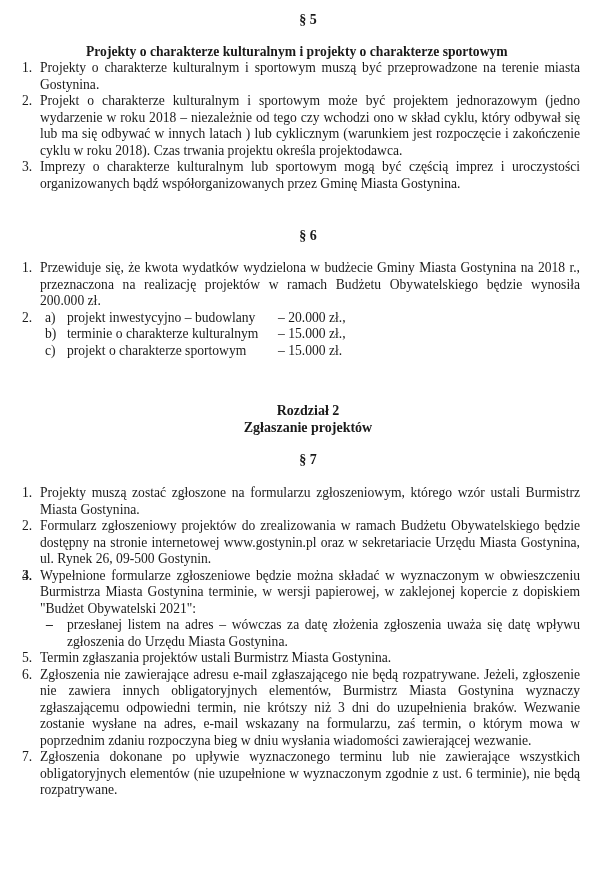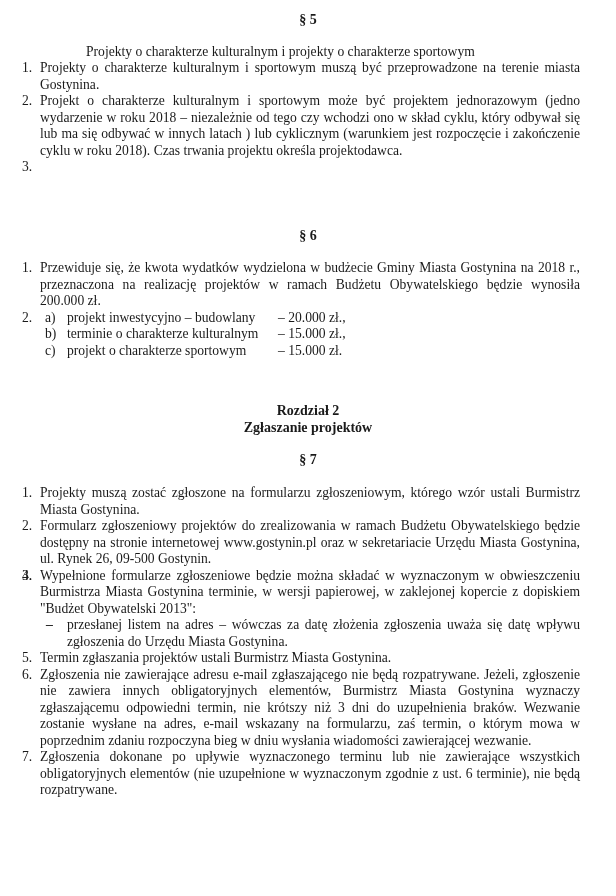--- a/index.html
+++ b/index.html
@@ -20,33 +20,34 @@
   .dash { position: relative; padding-left: 27px; text-align: justify; }
   .dash .mk { position: absolute; left: 6px; top: 0; }
   .chapter { position: absolute; left: 0; width: 616px; text-align: center; font-weight: bold; font-size: 14px; }
 </style>
 </head>
 <body>
 
 <div class="page">
 
   <div class="para-sign" style="top:12px;">§ 5</div>
-  <div class="subtitle" style="top:44px;">Projekty o charakterze kulturalnym i projekty o charakterze sportowym</div>
+  <div class="subtitle" style="top:44px;font-weight:bold;">Projekty o charakterze kulturalnym i projekty o charakterze sportowym</div>
 
   <ol class="items" style="top:60px;">
     <li>
       <span class="num">1.</span>
       <span>Projekty o charakterze kulturalnym i sportowym muszą być przeprowadzone na terenie miasta Gostynina.</span>
     </li>
     <li>
       <span class="num">2.</span>
       <span>Projekt o charakterze kulturalnym i sportowym może być projektem jednorazowym (jedno wydarzenie w roku 2018 – niezależnie od tego czy wchodzi ono w skład cyklu, który odbywał się lub ma się odbywać w innych latach ) lub cyklicznym (warunkiem jest rozpoczęcie i zakończenie cyklu w roku 2018). Czas trwania projektu określa projektodawca.</span>
     </li>
     <li>
       <span class="num">3.</span>
+      <span>Imprezy o charakterze kulturalnym lub sportowym mogą być częścią imprez i uroczystości organizowanych bądź współorganizowanych przez Gminę Miasta Gostynina.</span>
     </li>
   </ol>
 
   <div class="para-sign" style="top:228px;">§ 6</div>
 
   <ol class="items" style="top:260px;">
     <li>
       <span class="num">1.</span>
       <span>Przewiduje się, że kwota wydatków wydzielona w budżecie Gminy Miasta Gostynina na 2018 r., przeznaczona na realizację projektów w ramach Budżetu Obywatelskiego będzie wynosiła 200.000 zł.</span>
     </li>
@@ -82,21 +83,21 @@
     </li>
     <li>
       <span class="num">2.</span>
       <span>Formularz zgłoszeniowy projektów do zrealizowania w ramach Budżetu Obywatelskiego będzie dostępny na stronie internetowej www.gostynin.pl oraz w sekretariacie Urzędu Miasta Gostynina, ul. Rynek 26, 09-500 Gostynin.</span>
     </li>
     <li>
       <span class="num">3.</span>
     </li>
     <li>
       <span class="num">4.</span>
-      <span>Wypełnione formularze zgłoszeniowe będzie można składać w wyznaczonym w obwieszczeniu Burmistrza Miasta Gostynina terminie, w wersji papierowej, w zaklejonej kopercie z dopiskiem "Budżet Obywatelski 2013":</span>
+      <span>Wypełnione formularze zgłoszeniowe będzie można składać w wyznaczonym w obwieszczeniu Burmistrza Miasta Gostynina terminie, w wersji papierowej, w zaklejonej kopercie z dopiskiem "Budżet Obywatelski 2021":</span>
       <div class="dash">
         <span class="mk">–</span>
       </div>
       <div class="dash">
         <span class="mk">–</span>
         <span>przesłanej listem na adres – wówczas za datę złożenia zgłoszenia uważa się datę wpływu zgłoszenia do Urzędu Miasta Gostynina.</span>
       </div>
     </li>
     <li>
       <span class="num">5.</span>

